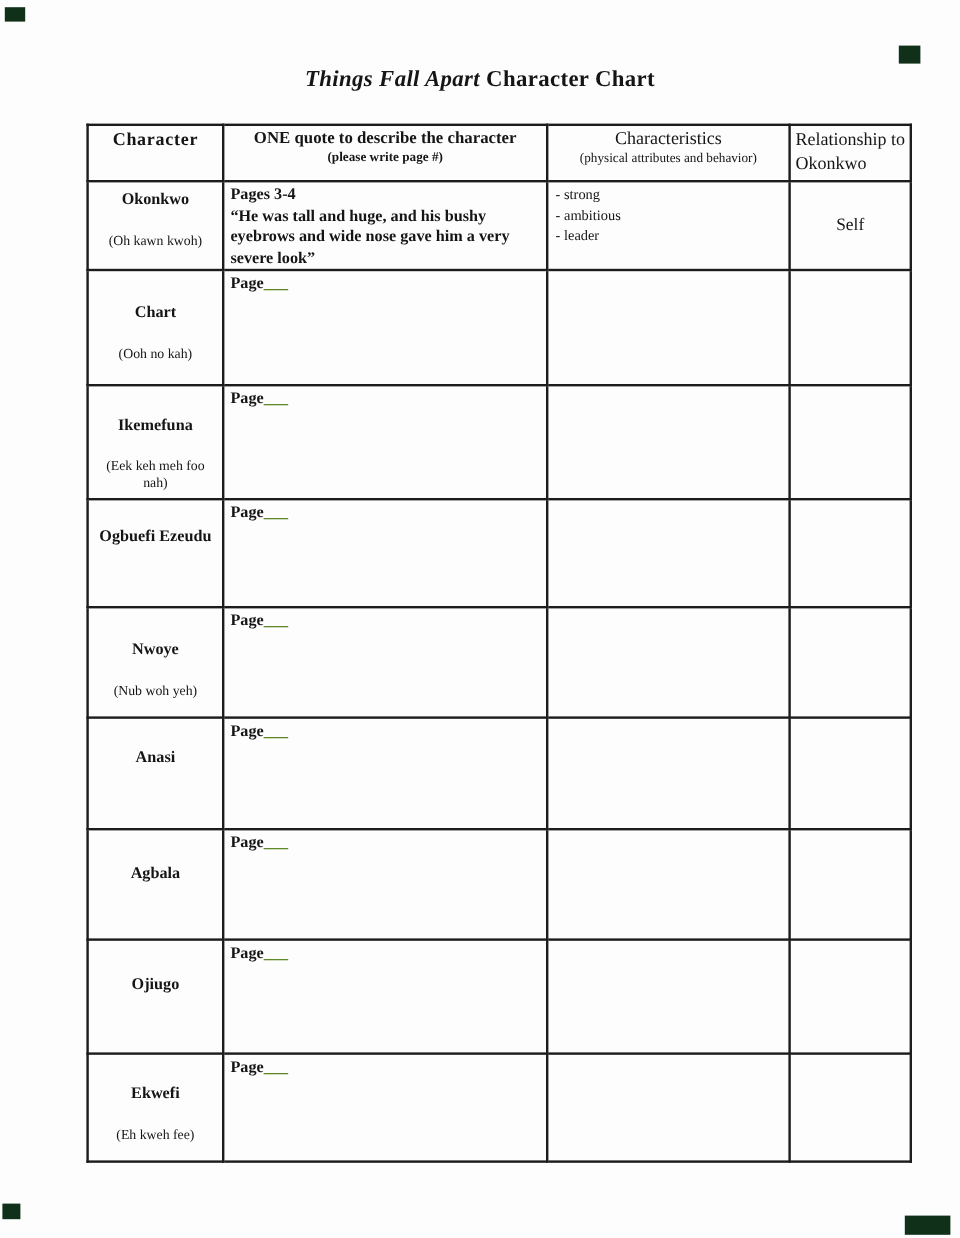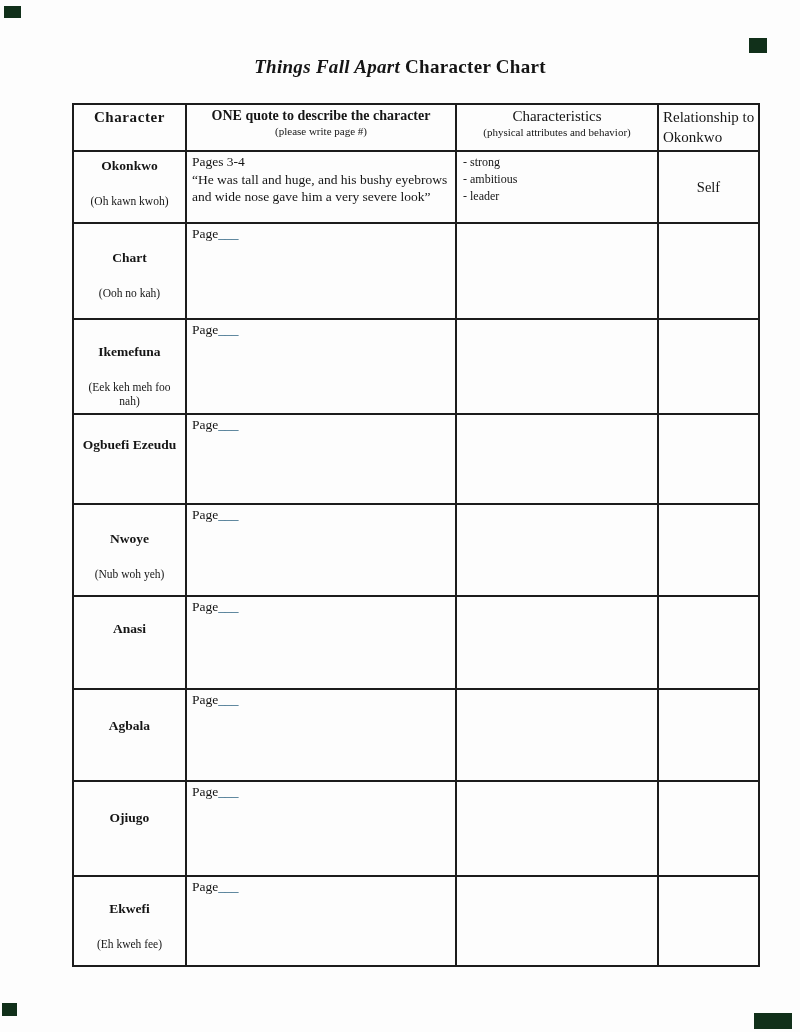--- a/index.html
+++ b/index.html
@@ -42,37 +42,37 @@
   th.h-char {
     font-size: 15px;
     font-weight: bold;
     letter-spacing: 0.6px;
     text-align: center;
     padding: 4px 2px 8px 2px;
     vertical-align: top;
   }
   th.h-quote { text-align: center; padding: 3px 4px 6px 4px; }
   th.h-quote .h-main { font-size: 14px; font-weight: bold; display: block; }
-  th.h-quote .h-sub  { font-size: 11px; font-weight: normal; display: block; margin-top: 1px; }
+  th.h-quote .h-sub  { font-size: 11px; font-weight: bold; display: block; margin-top: 1px; }
   th.h-attr { text-align: center; padding: 3px 4px 6px 4px; font-weight: normal; }
   th.h-attr .h-main { font-size: 15px; display: block; }
   th.h-attr .h-sub  { font-size: 11px; display: block; margin-top: 1px; }
   th.h-rel {
     font-weight: normal;
     font-size: 15px;
     text-align: left;
     padding: 3px 2px 3px 4px;
     line-height: 1.3;
   }
   td.char-cell { text-align: center; padding: 4px 3px; }
   .char-name { font-weight: bold; font-size: 13.5px; line-height: 1.25; }
   .char-pron { font-size: 11.5px; margin-top: 20px; line-height: 1.2; }
-  td.quote-cell { padding: 1px 5px; font-size: 13.5px; line-height: 1.3; }
+  td.quote-cell { padding: 1px 5px; font-size: 13.5px; line-height: 1.3; font-weight: bold; }
   .page-label { font-size: 13.5px; }
-  .page-label .blank { color: #0c4a6e; letter-spacing: 0; text-align: center; }
+  .page-label .blank { color: #4d7c0f; letter-spacing: 0; text-align: center; }
   .quote-text { margin-top: 0px; }
   td.attr-cell { padding: 2px 6px; font-size: 12px; line-height: 1.4; }
   td.rel-cell { text-align: center; vertical-align: middle; font-size: 14.5px; margin-left: 12px; }
   .corner-artifact {
     position: absolute;
     background: #11301a;
   }
   #artifact-tl { left: 4px;  top: 6px;     width: 17px; height: 12px; }
   #artifact-tr { left: 749px; top: 38px;   width: 18px; height: 15px; }
   #artifact-bl { left: 2px;  top: 1003px;  width: 15px; height: 13px; }

